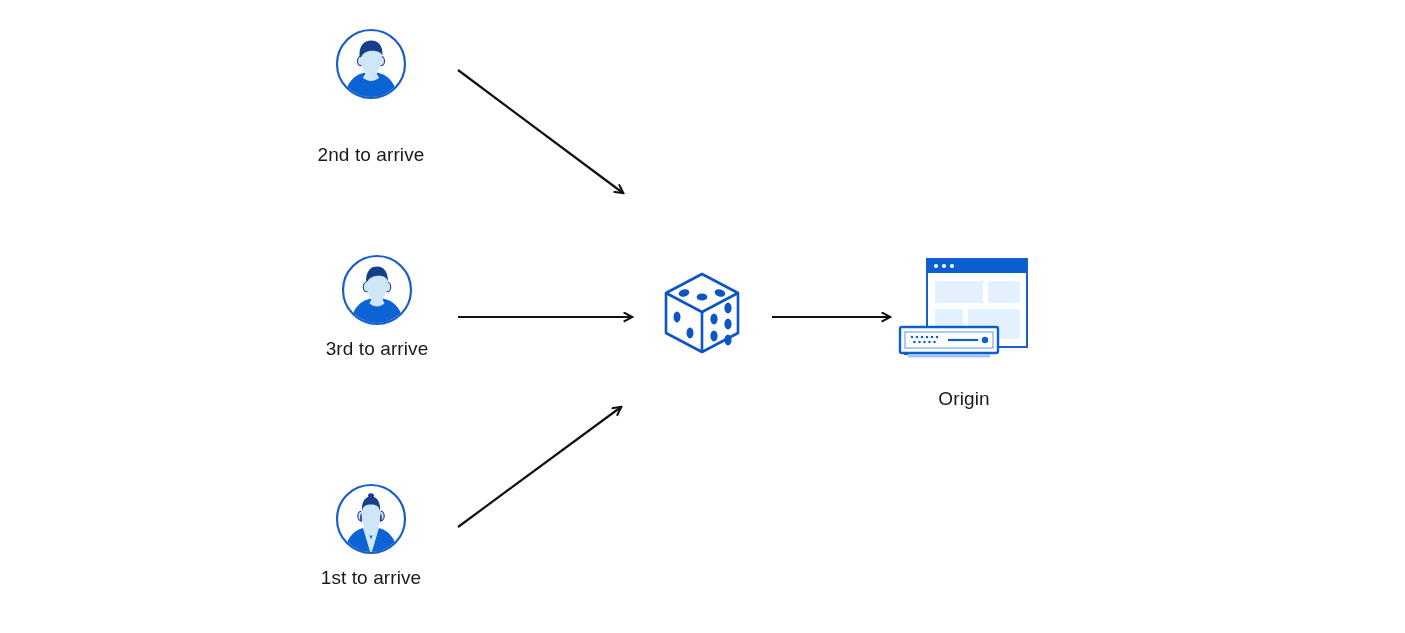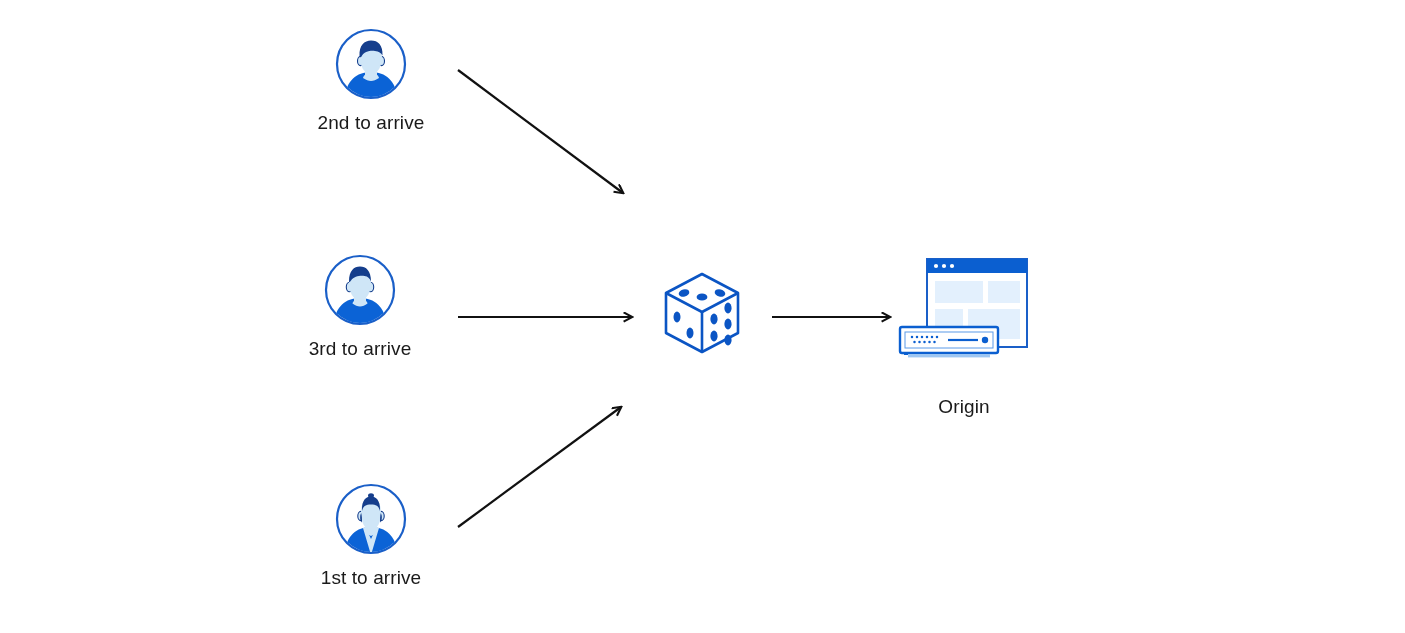--- a/index.html
+++ b/index.html
@@ -27,21 +27,21 @@
     font-family: "Liberation Sans", sans-serif;
     font-size: 19px;
     color: #1a1a1a;
     letter-spacing: 0.1px;
     white-space: nowrap;
     text-align: center;
   }
   .avatar-node { width: 160px; }
   .avatar-node .node-label { margin-top: 12px; }
   .origin-node { width: 200px; }
-  .origin-node .node-label { margin-top: 26px; }
+  .origin-node .node-label { margin-top: 18px; }
   .icon-box { line-height: 0; }
   .arrow-layer {
     position: absolute;
     left: 0;
     top: 0;
     width: 1405px;
     height: 633px;
     pointer-events: none;
   }
 </style>
@@ -59,42 +59,42 @@
 
     <line x1="458" y1="70" x2="623" y2="193" stroke="#111111" stroke-width="2.2" marker-end="url(#ah)"></line>
 
     <line x1="458" y1="317" x2="632" y2="317" stroke="#111111" stroke-width="2.2" marker-end="url(#ah)"></line>
 
     <line x1="458" y1="527" x2="621" y2="407" stroke="#111111" stroke-width="2.2" marker-end="url(#ah)"></line>
 
     <line x1="772" y1="317" x2="890" y2="317" stroke="#111111" stroke-width="2.2" marker-end="url(#ah)"></line>
   </svg>
 
-  <div class="node avatar-node" style="left:291px; top:28px;">
+  <div class="node avatar-node" style="left:291px; top:28px;gap:32px;">
     <div class="icon-box">
       <svg width="72" height="72" viewBox="0 0 72 72">
         <circle cx="36" cy="36" r="34" fill="#ffffff" stroke="#1a5fc8" stroke-width="2.2"></circle>
         <clipPath id="clipA">
             <circle cx="36" cy="36" r="33"></circle>
           </clipPath>
         <g clip-path="url(#clipA)">
           <path d="M36 44 C20 44 11 54 9 72 L63 72 C61 54 52 44 36 44 Z" fill="#0b63d6"></path>
           <path d="M30 40 L42 40 L42 49 L36 52 L30 49 Z" fill="#cfe6f7"></path>
           <path d="M36 45 C31 45 28.5 47.5 28 50 C31 52 33.5 53 36 53 C38.5 53 41 52 44 50 C43.5 47.5 41 45 36 45 Z" fill="#cfe6f7"></path>
           <ellipse cx="25.5" cy="33" rx="3" ry="4.6" fill="#cfe6f7" stroke="#153e8c" stroke-width="1.1"></ellipse>
           <ellipse cx="46.5" cy="33" rx="3" ry="4.6" fill="#cfe6f7" stroke="#153e8c" stroke-width="1.1"></ellipse>
           <path d="M25 29 C25 18 30 14 36 14 C42 14 47 18 47 29 C47 38 43 46 36 46 C29 46 25 38 25 29 Z" fill="#cfe6f7"></path>
           <path d="M24.5 28 C24 17 29.5 12.5 36 12.5 C43 12.5 48 17 47.5 27.5 C46 25 44 23.5 40 23 C35 22.4 29 23.5 26.5 28.5 C26 29.5 25 29.8 24.5 28 Z" fill="#153e8c"></path>
         </g>
       </svg>
     </div>
     <div class="node-label">2nd to arrive</div>
   </div>
 
-  <div class="node avatar-node" style="left:280px; top:254px;">
+  <div class="node avatar-node" style="left:297px; top:254px;">
     <div class="icon-box">
       <svg width="72" height="72" viewBox="0 0 72 72">
         <circle cx="36" cy="36" r="34" fill="#ffffff" stroke="#1a5fc8" stroke-width="2.2"></circle>
         <clipPath id="clipB">
             <circle cx="36" cy="36" r="33"></circle>
           </clipPath>
         <g clip-path="url(#clipB)">
           <path d="M36 44 C20 44 11 54 9 72 L63 72 C61 54 52 44 36 44 Z" fill="#0b63d6"></path>
           <path d="M30 40 L42 40 L42 49 L36 52 L30 49 Z" fill="#cfe6f7"></path>
           <path d="M36 45 C31.5 45 29 47 28.5 49.5 C31 51.5 33.5 52.5 36 52.5 C38.5 52.5 41 51.5 43.5 49.5 C43 47 40.5 45 36 45 Z" fill="#cfe6f7"></path>

